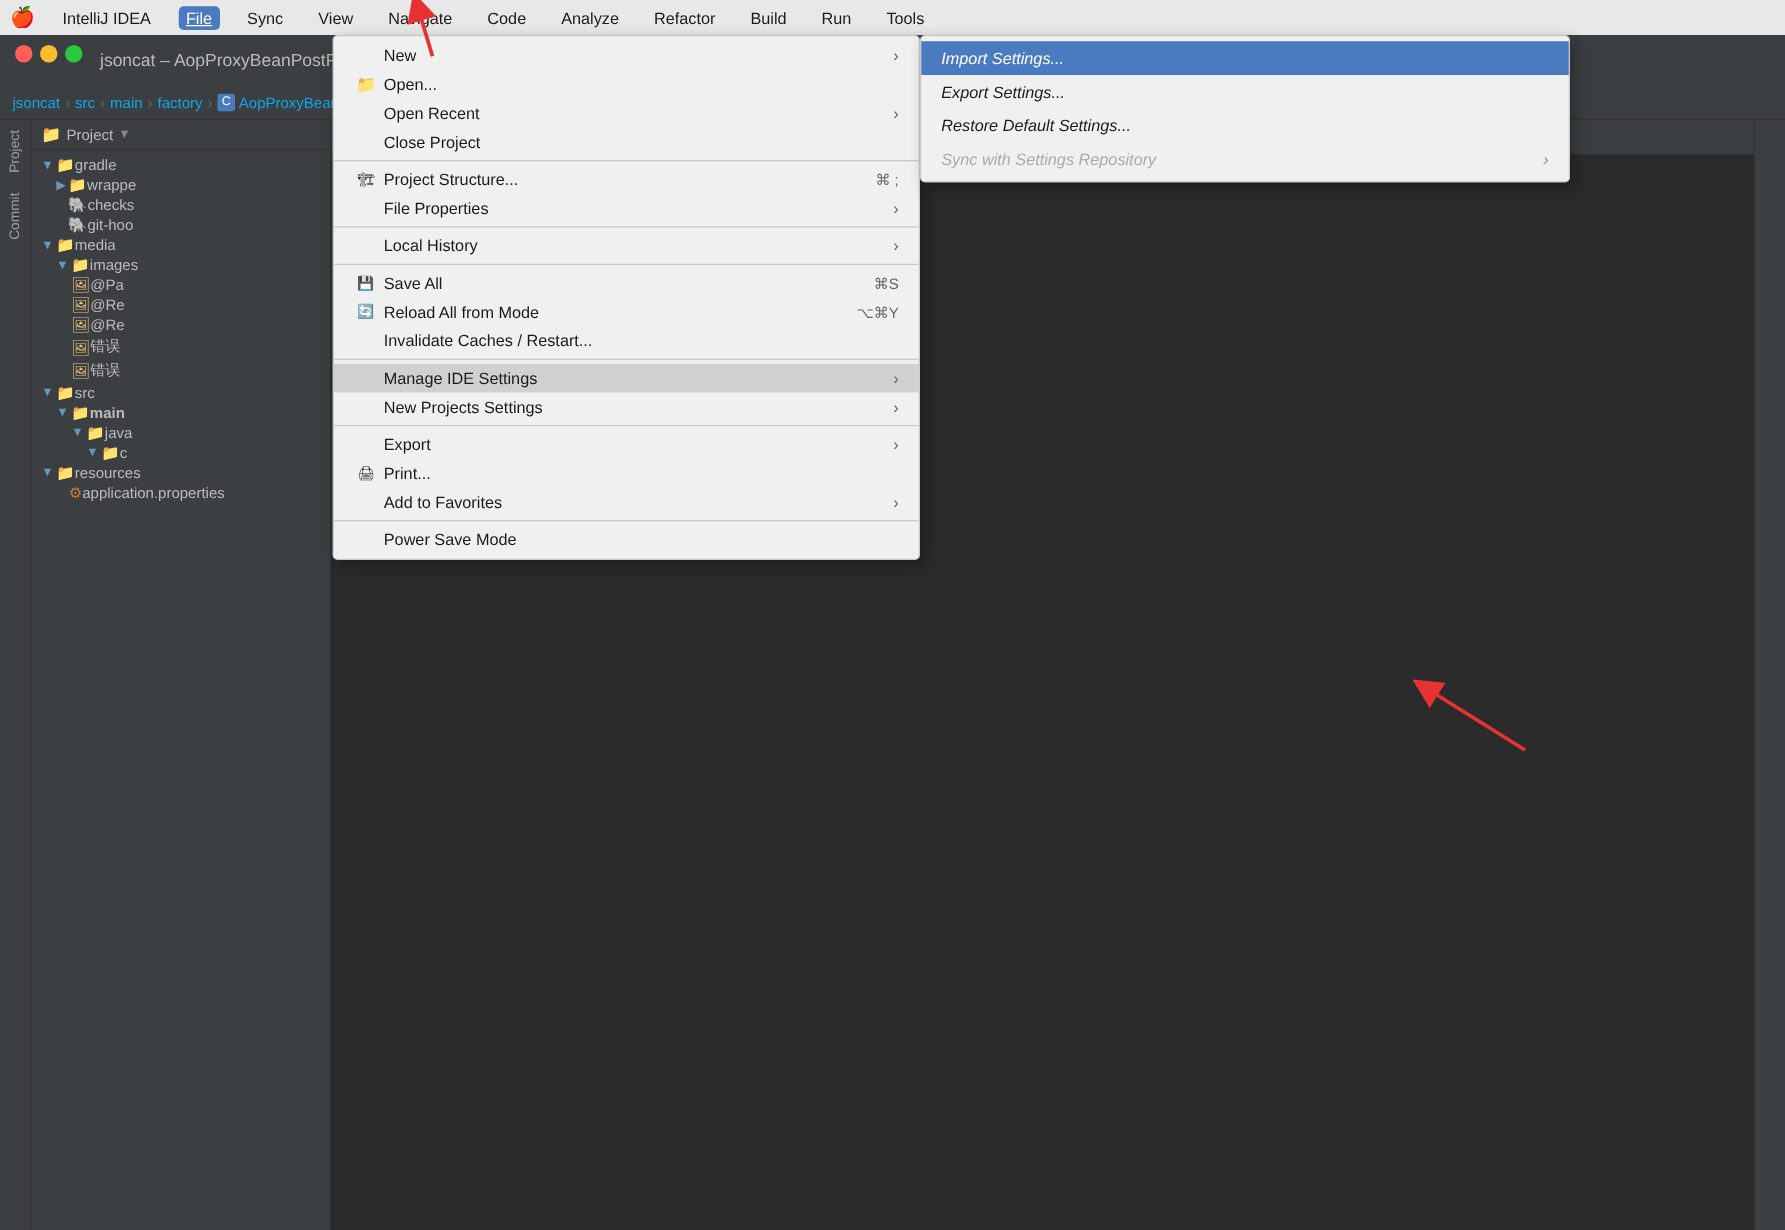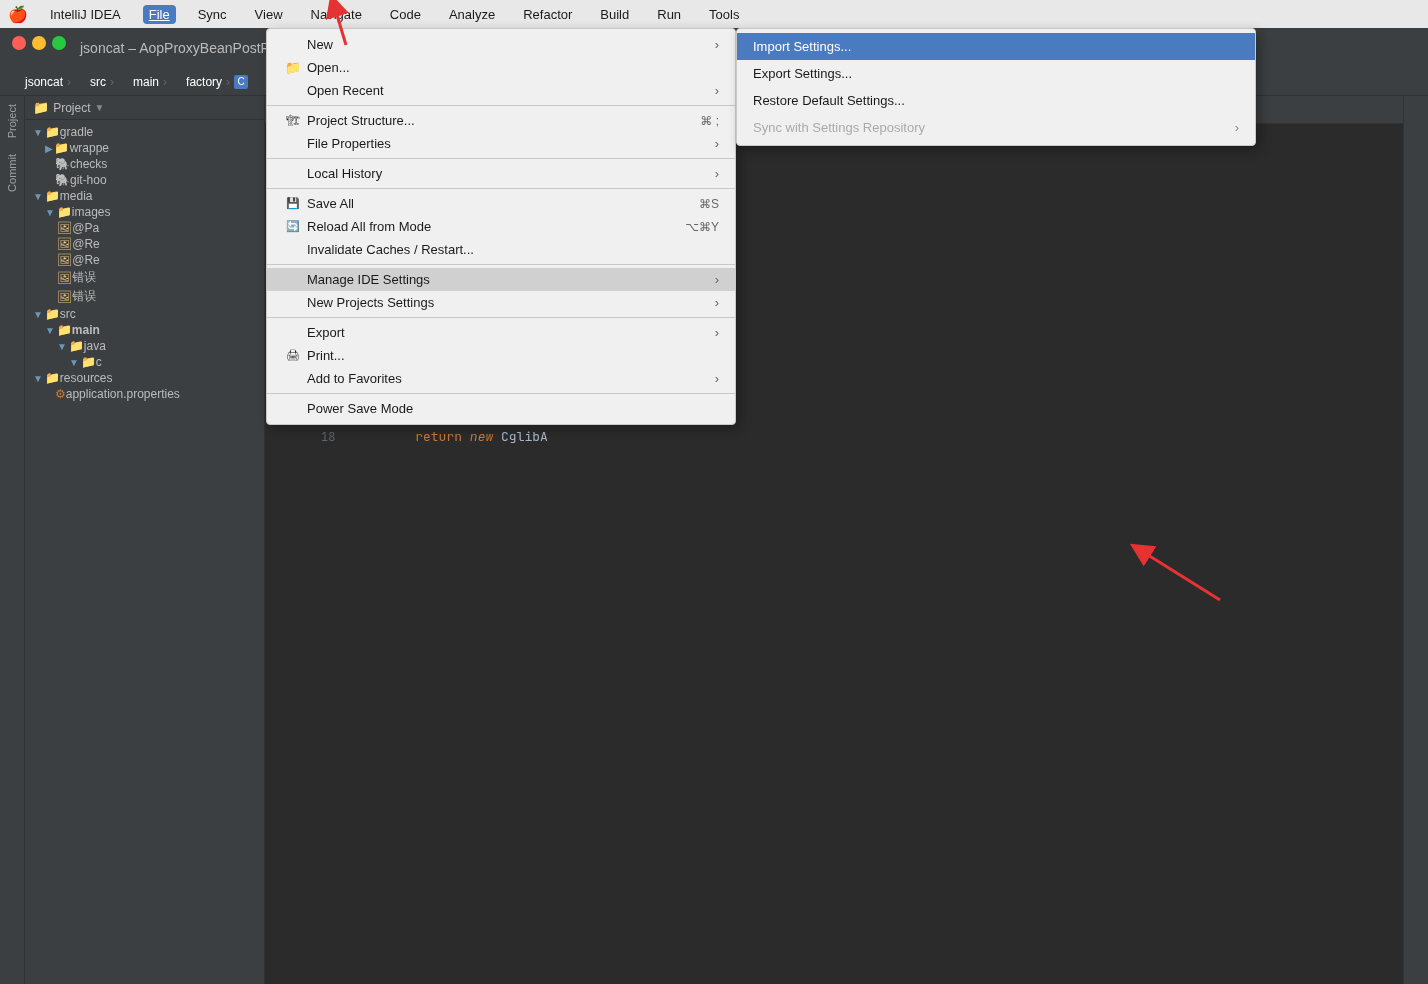--- a/index.html
+++ b/index.html
@@ -81,23 +81,22 @@
       padding: 0 10px;
       color: #9da0a2;
       font-size: 12px;
       border-bottom: 1px solid #323232;
     }
     .breadcrumb-sep {
       margin: 0 4px;
       color: #666;
     }
     .breadcrumb-link {
-      color: #ffffff;
+      color: #0ea5e9;
       cursor: pointer;
-      margin-left: 15px;
     }
 
     
     .main-layout {
       display: flex;
       height: calc(984px - 28px - 40px - 28px);
       position: relative;
     }
 
     
@@ -276,20 +275,21 @@
       padding: 4px 0;
       pointer-events: all;
     }
     .submenu-item {
       display: flex;
       align-items: center;
       padding: 6px 16px;
       font-size: 13px;
       color: #1a1a1a;
       cursor: pointer;
+      font-style: italic;
     }
     .submenu-item.active {
       background: #4a7abf;
       color: white;
     }
     .submenu-item.disabled {
       color: #aaaaaa;
     }
     .submenu-item .sub-arrow {
       margin-left: auto;
@@ -548,20 +548,24 @@
       <span class="item-icon" style="font-size:13px;">📁</span>
       <span>Open...</span>
     </div>
 
     <div class="menu-item">
       <span class="item-icon"></span>
       <span>Open Recent</span>
       <span class="arrow">›</span>
     </div>
 
+    <div class="menu-item">
+      <span class="item-icon"></span>
+      <span>Close Project</span>
+    </div>
 
     <div class="menu-separator"></div>
 
     <div class="menu-item">
       <span class="item-icon" style="font-size:11px;">🏗</span>
       <span>Project Structure...</span>
       <span class="shortcut">⌘ ;</span>
     </div>
 
     <div class="menu-item">

